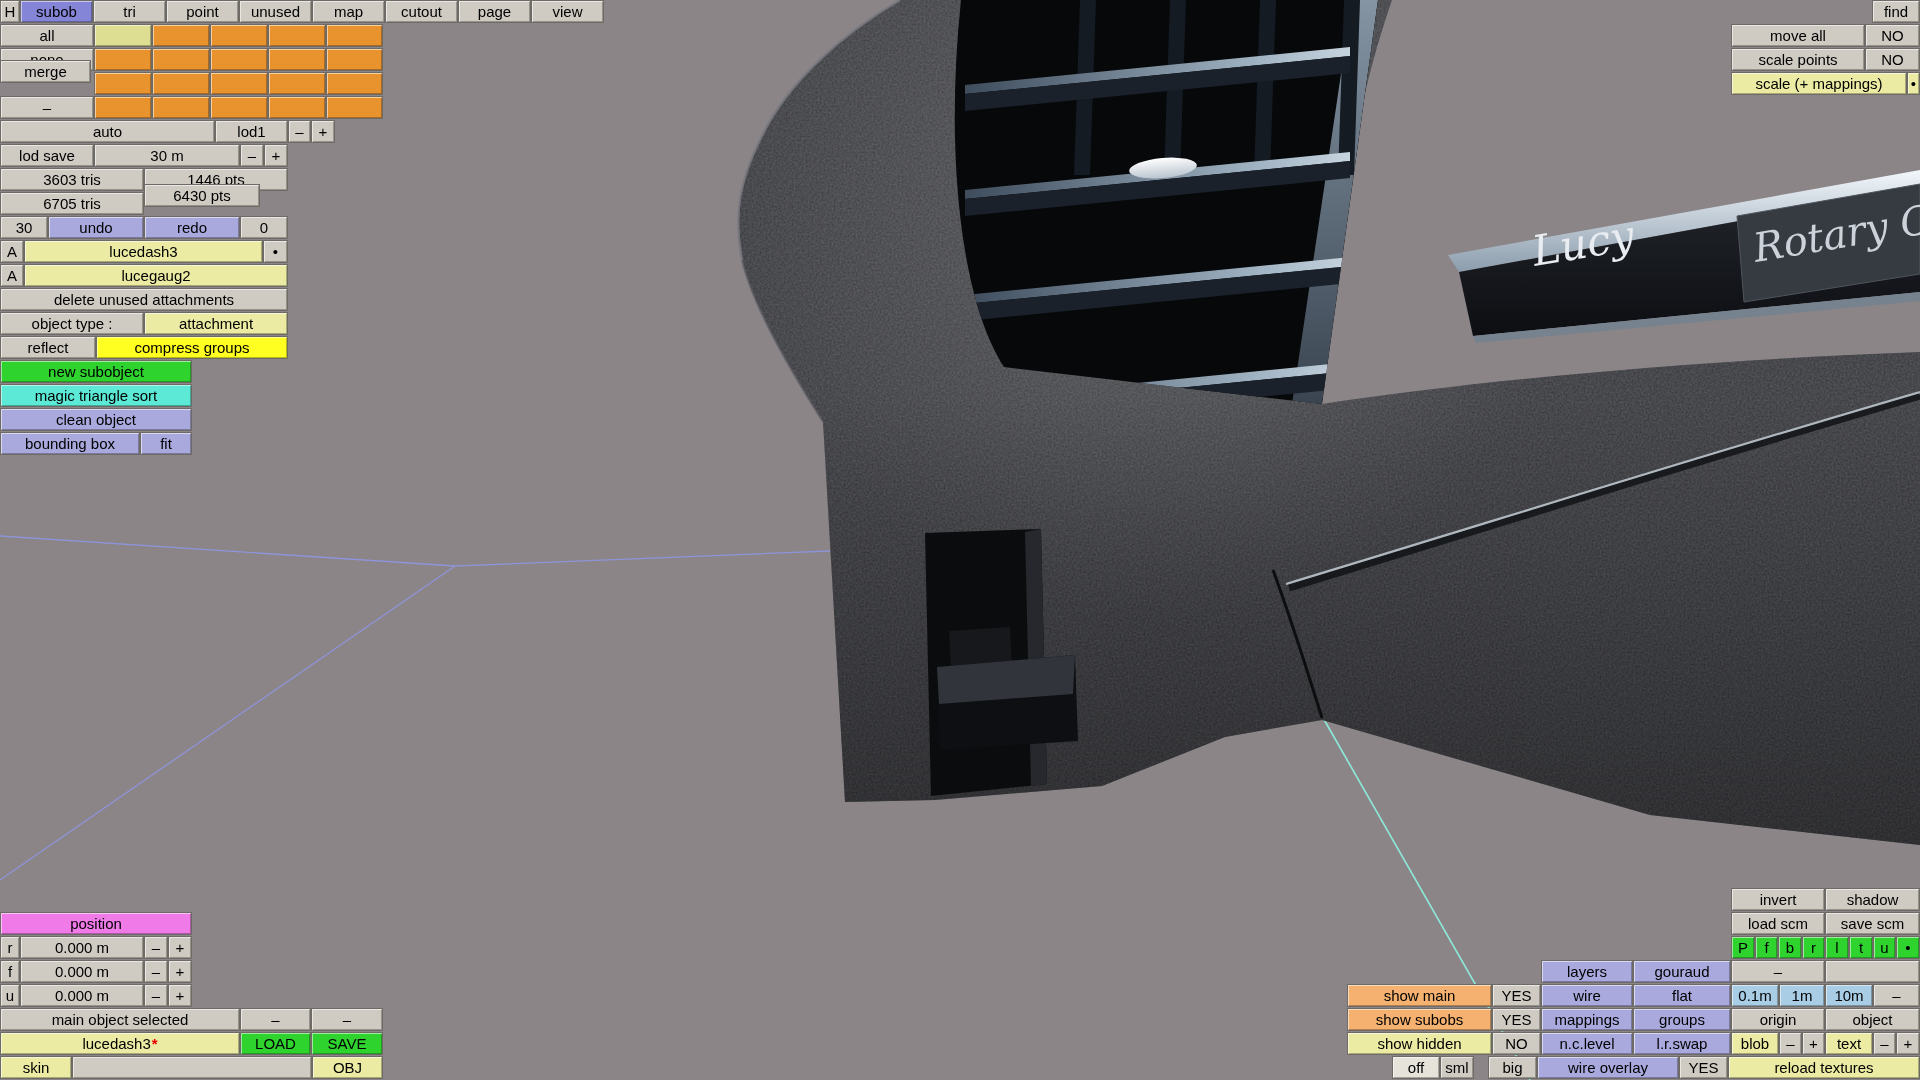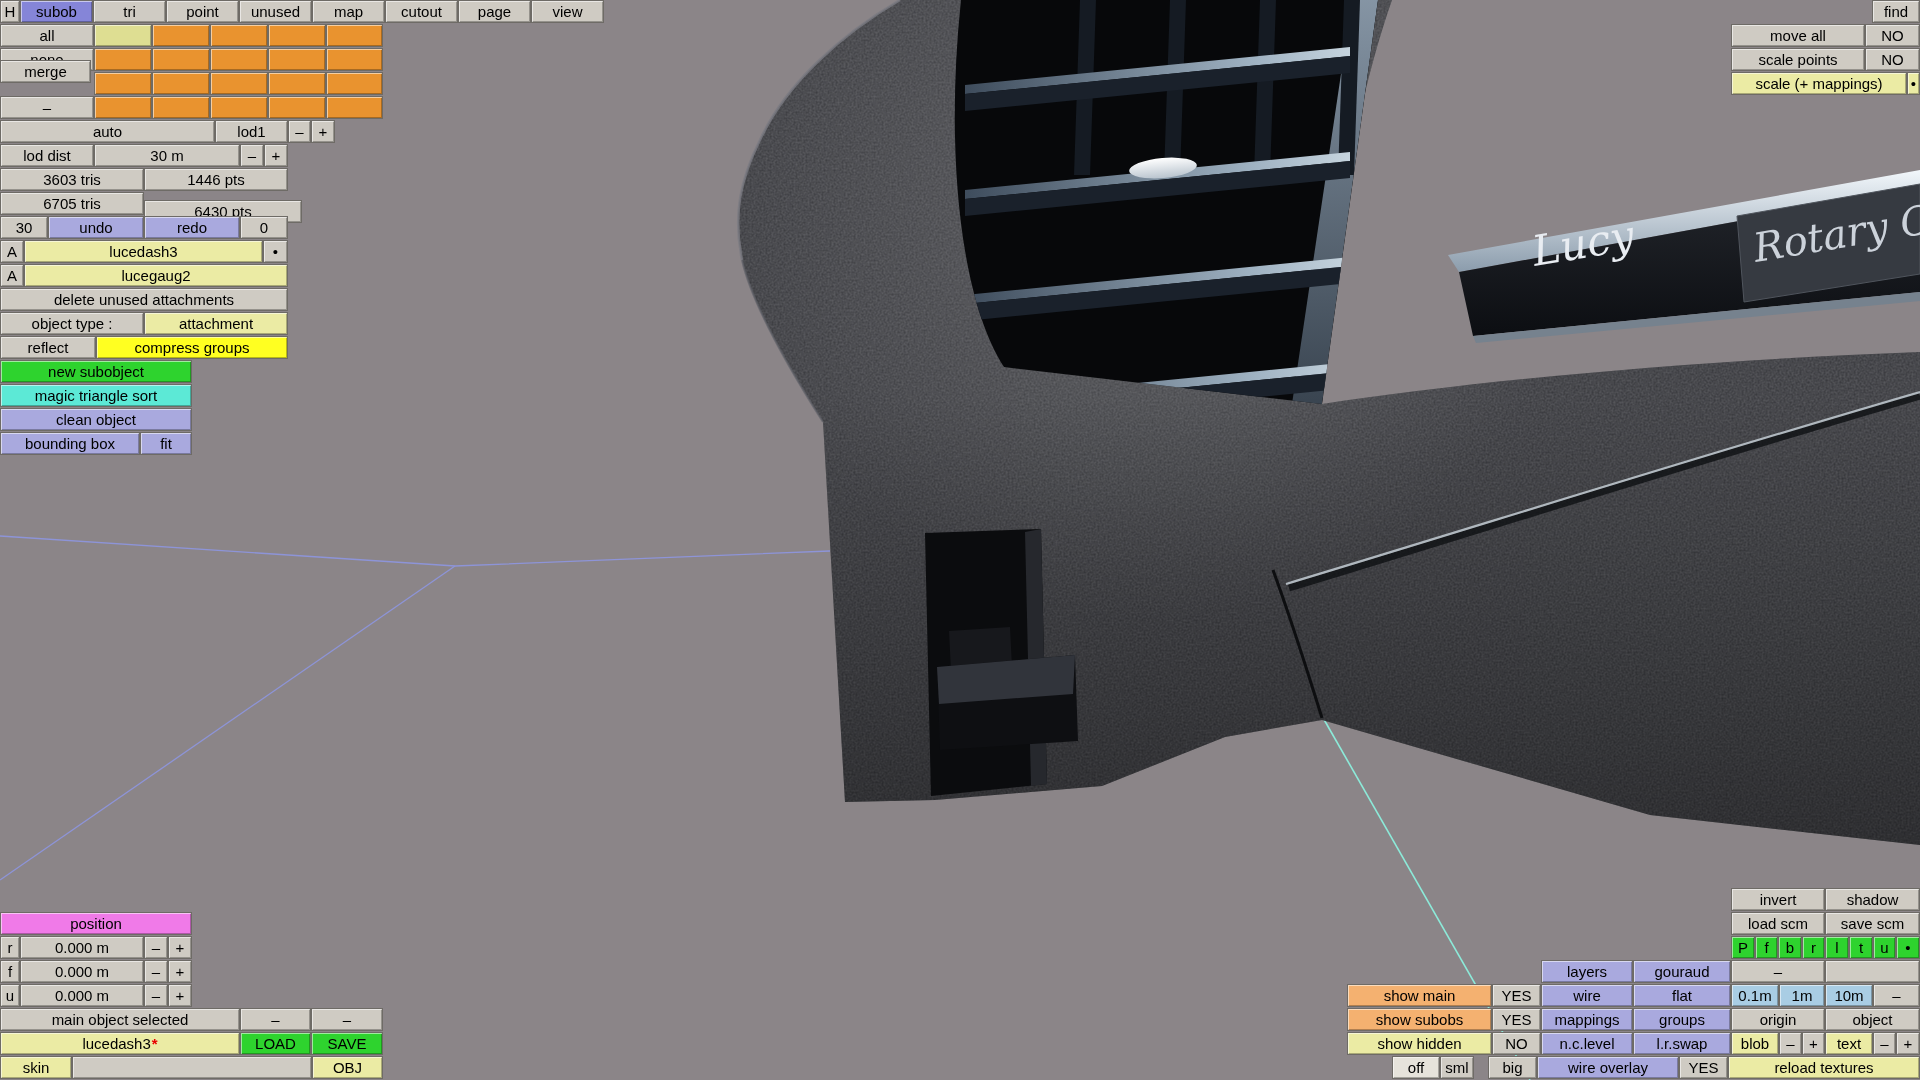--- a/index.html
+++ b/index.html
@@ -173,29 +173,29 @@
   <div class="c org" style="left:152px;top:96px;width:58px"></div>
   <div class="c org" style="left:210px;top:96px;width:58px"></div>
   <div class="c org" style="left:268px;top:96px;width:58px"></div>
   <div class="c org" style="left:326px;top:96px;width:57px"></div>
 
   <div class="c" style="left:0px;top:120px;width:215px">auto</div>
   <div class="c" style="left:215px;top:120px;width:73px">lod1</div>
   <div class="c" style="left:288px;top:120px;width:23px">–</div>
   <div class="c" style="left:311px;top:120px;width:24px">+</div>
 
-  <div class="c" style="left:0px;top:144px;width:94px">lod dist</div>
+  <div class="c" style="left:0px;top:144px;width:94px">lod save</div>
   <div class="c" style="left:94px;top:144px;width:146px">30 m</div>
   <div class="c" style="left:240px;top:144px;width:24px">–</div>
   <div class="c" style="left:264px;top:144px;width:24px">+</div>
 
   <div class="c" style="left:0px;top:168px;width:144px">3603 tris</div>
   <div class="c" style="left:144px;top:168px;width:144px">1446 pts</div>
   <div class="c" style="left:0px;top:192px;width:144px">6705 tris</div>
-  <div class="c" style="left:144px;top:200px;width:158px">6430 pts</div>
+  <div class="c" style="left:144px;top:184px;width:116px">6430 pts</div>
 
   <div class="c" style="left:0px;top:216px;width:48px">30</div>
   <div class="c lav" style="left:48px;top:216px;width:96px">undo</div>
   <div class="c lav" style="left:144px;top:216px;width:96px">redo</div>
   <div class="c" style="left:240px;top:216px;width:48px">0</div>
 
   <div class="c" style="left:0px;top:240px;width:24px">A</div>
   <div class="c yel" style="left:24px;top:240px;width:239px">lucedash3</div>
   <div class="c" style="left:263px;top:240px;width:25px">•</div>
 

